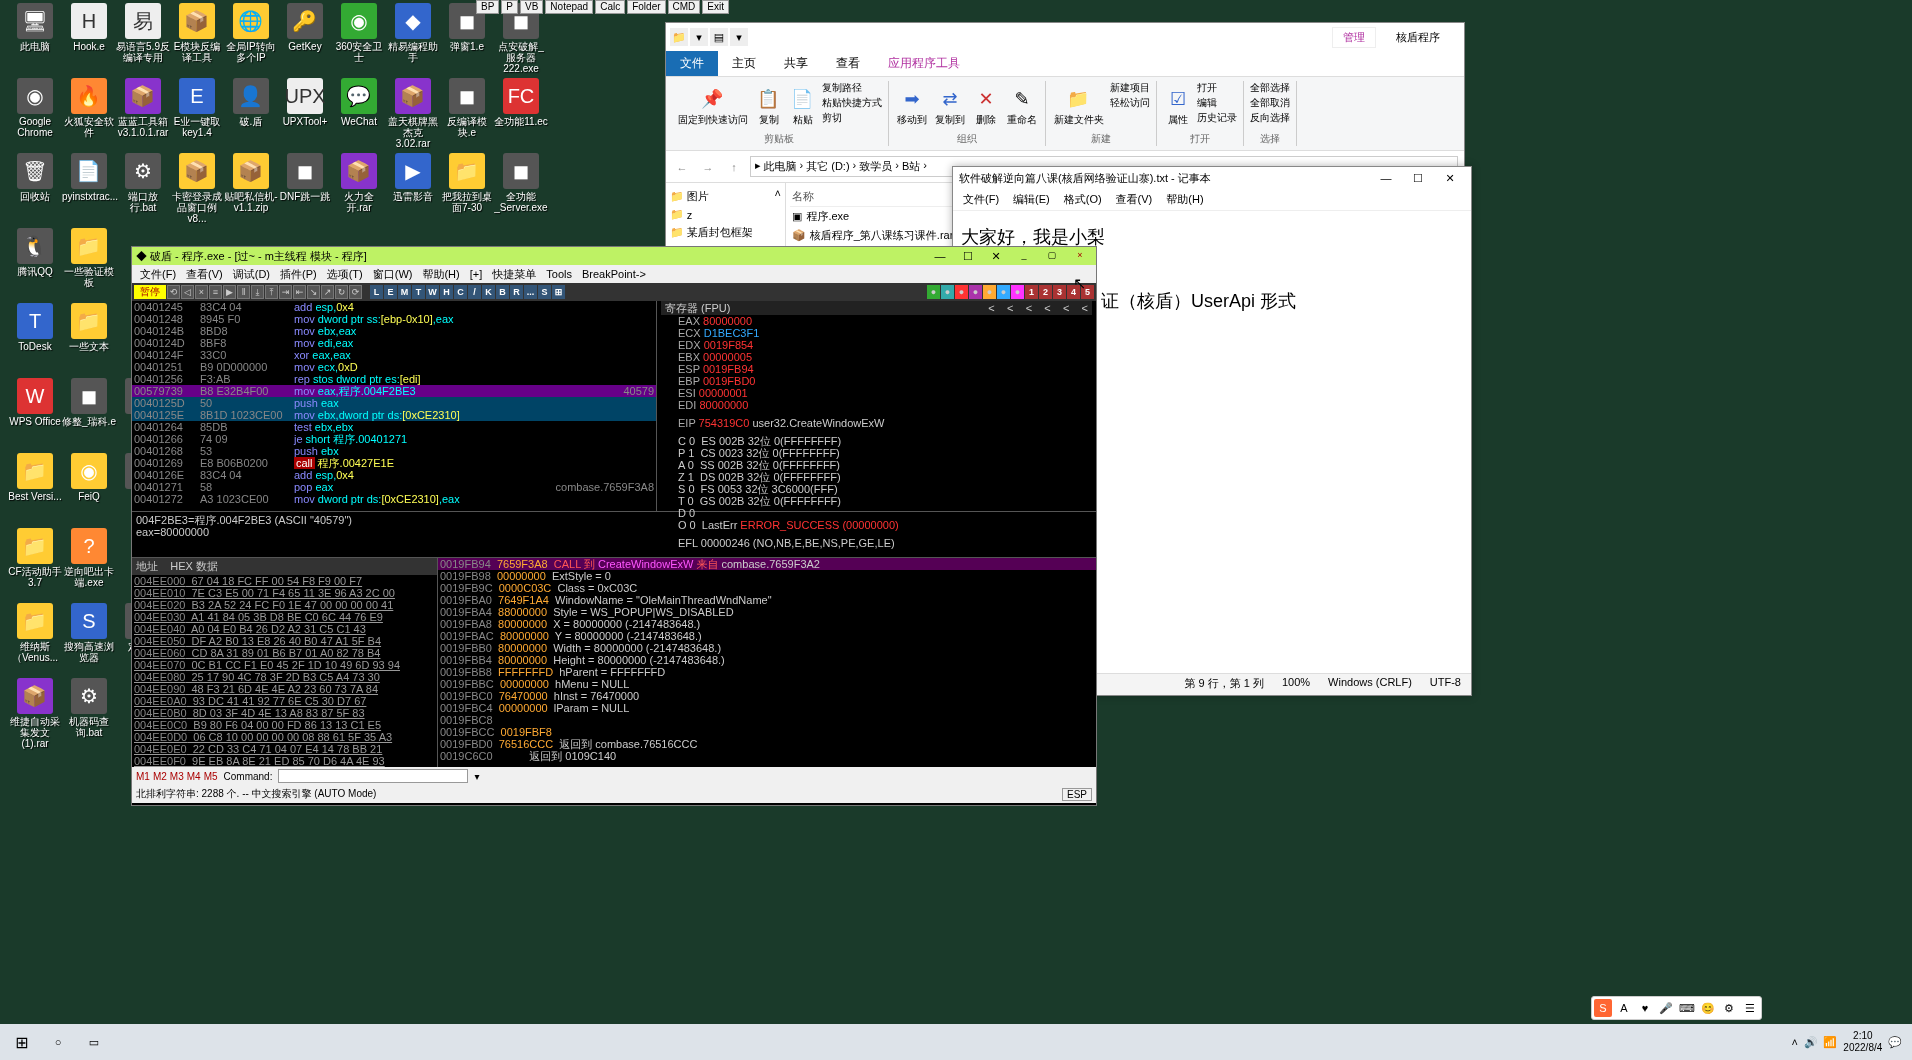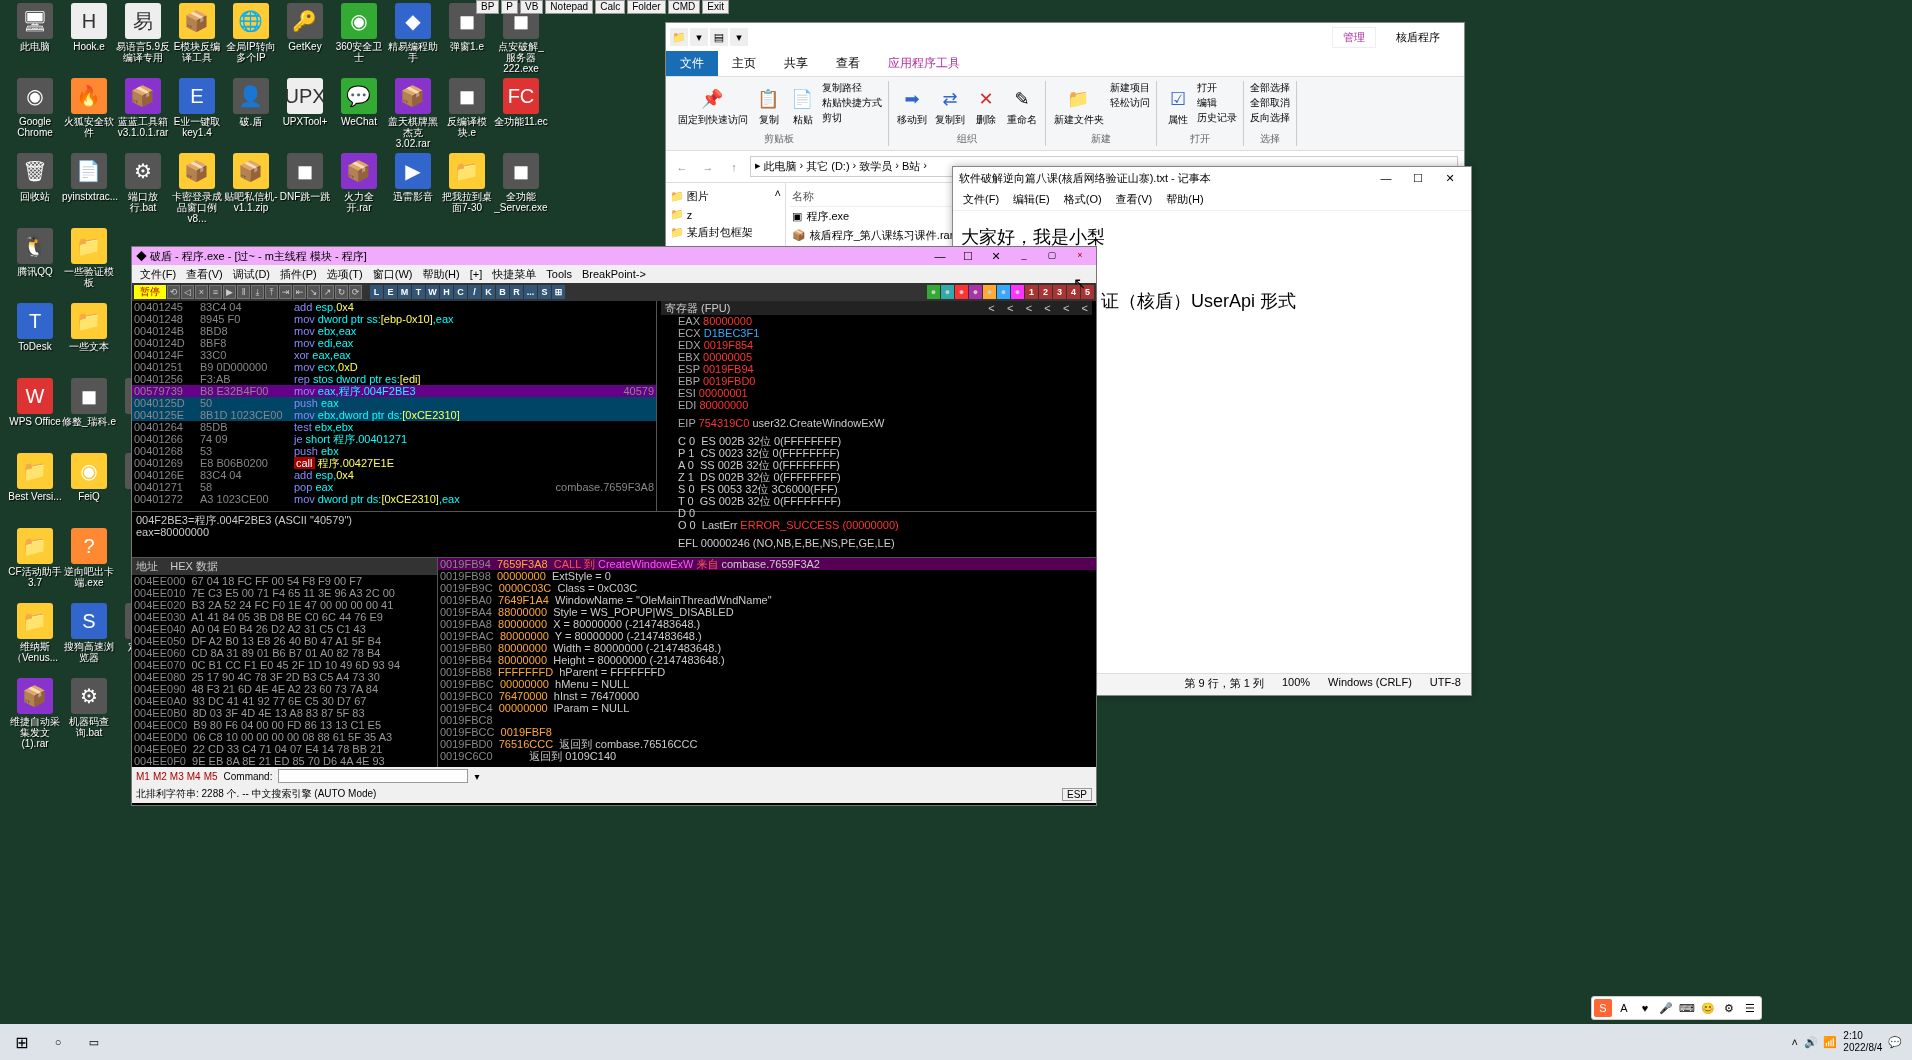--- a/index.html
+++ b/index.html
@@ -46,21 +46,21 @@
 .notepad .titlebar { height:22px; background:#fff; display:flex; align-items:center; padding:0 6px; font-size:11px; justify-content:space-between; }
 .notepad .wbtns { display:flex; gap:2px; }
 .notepad .wbtns span { width:30px; text-align:center; }
 .notepad .menu { display:flex; gap:2px; padding:2px 4px; font-size:11px; border-bottom:1px solid #eee; }
 .notepad .menu span { padding:1px 6px; }
 .notepad .body { padding:8px; font-size:18px; line-height:2; }
 .notepad .status { position:absolute; bottom:0; left:0; right:0; height:22px; border-top:1px solid #ddd; display:flex; justify-content:flex-end; gap:18px; padding:2px 10px; font-size:11px; background:#f4f4f4; }
 
 
 .dbg { position:absolute; top:246px; left:131px; width:966px; height:560px; background:#000; border:1px solid #777; font-family:"Consolas","Courier New",monospace; font-size:11px; color:#ccc; }
-.dbg .titlebar { height:18px; background:#f0abfc; color:#000; display:flex; align-items:center; padding:0 4px; font-size:11px; justify-content:space-between;gap:44px; }
+.dbg .titlebar { height:18px; background:#bef264; color:#000; display:flex; align-items:center; padding:0 4px; font-size:11px; justify-content:space-between;gap:44px; }
 .dbg .wbtns { display:flex; gap:4px; }
 .dbg .wbtns span { width:24px; text-align:center; cursor:pointer; }
 .dbg .wbtns .close { color:#000; }
 .dbg .menu { height:18px; background:#f0f0f0; color:#000; display:flex; gap:2px; padding:0 4px; font-size:11px; align-items:center; }
 .dbg .menu span { padding:0 4px; }
 .dbg .toolbar { height:18px; background:#333; display:flex; align-items:center; padding:0 2px; gap:1px; }
 .dbg .toolbar .pause { background:#ff0; color:#a00; padding:0 6px; font-size:10px; }
 .dbg .toolbar .tb { width:13px; height:14px; background:#555; border:1px solid #777; display:inline-flex; align-items:center; justify-content:center; font-size:9px; color:#ccc; }
 .dbg .toolbar .sp { width:6px; }
 .dbg .toolbar .cb { width:13px; height:14px; display:inline-flex; align-items:center; justify-content:center; font-size:9px; font-weight:bold; }
@@ -79,21 +79,21 @@
 .dbg .regs .hdr { background:#222; display:flex; justify-content:space-between; padding:1px 4px; }
 .dbg .regs .rw { white-space:pre;padding-left:17px; }
 .dbg .regs .rn { color:#aaa; }
 .dbg .regs .rv { color:#f33; }
 .dbg .regs .rv2 { color:#3af; }
 .dbg .regs .err { color:#f33; }
 .dbg .info { height:46px; border-top:1px solid #555; padding:2px 4px; line-height:12px; white-space:pre; color:#ccc; }
 .dbg .bottom { display:flex; height:210px; border-top:1px solid #555; }
 .dbg .hex { width:306px; border-right:1px solid #555; overflow:hidden; }
 .dbg .hex .hdr { background:#333; padding:1px 4px; white-space:pre; }
-.dbg .hex .row { white-space:pre; line-height:12px; padding:0 2px; color:#999; }
+.dbg .hex .row { white-space:pre; line-height:12px; padding:0 2px; color:#999;text-decoration:underline; }
 .dbg .hex .ha { color:#888; }
 .dbg .stack { flex:1; overflow:hidden; }
 .dbg .stack .row { white-space:pre; line-height:12px; padding:0 2px; }
 .dbg .stack .sa { color:#888; }
 .dbg .stack .sv { color:#fa3; }
 .dbg .stack .sc { color:#ccc; }
 .dbg .stack .hl { background:#550055; }
 .dbg .stack .call { color:#f55; }
 .dbg .cmd { height:18px; background:#f0f0f0; color:#000; display:flex; align-items:center; gap:6px; padding:0 4px; font-size:10px; }
 .dbg .cmd .mks { display:flex; gap:3px; }
@@ -101,21 +101,21 @@
 .dbg .cmd input { border:1px solid #999; height:14px; font-size:10px; width:190px; }
 .dbg .statusbar { height:18px; background:#f0f0f0; color:#000; display:flex; align-items:center; padding:0 4px; font-size:10px; gap:10px; justify-content:space-between; }
 .dbg .statusbar .regbtn { border:1px solid #999; padding:0 4px; }
 
 
 .taskbar { position:absolute; bottom:0; left:0; right:0; height:36px; background:#dde3e9; display:flex; align-items:center; padding:0 4px; font-size:11px; }
 .taskbar .start { width:36px; height:30px; display:flex; align-items:center; justify-content:center; font-size:16px; }
 .taskbar .tbtn { width:36px; height:30px; display:flex; align-items:center; justify-content:center; }
 .taskbar .spacer { flex:1; }
 .taskbar .tray { display:flex; align-items:center; gap:6px; padding:0 6px; }
-.taskbar .clock { line-height:12px; font-size:10px; }
+.taskbar .clock { text-align:center; line-height:12px; font-size:10px; }
 .ime { position:absolute; right:150px; bottom:40px; display:flex; background:#fff; border:1px solid #ccc; border-radius:3px; padding:2px; gap:3px; }
 .ime span { width:18px; height:18px; display:inline-flex; align-items:center; justify-content:center; font-size:11px; }
 
 .cursor { position:absolute; top:274px; left:1073px; font-size:16px; color:#000; pointer-events:none; z-index:999; }
 
 
 .c-red{background:#d33!important}.c-blue{background:#36c!important}.c-grn{background:#3a3!important}.c-yel{background:#fc3!important}.c-org{background:#f83!important}.c-pur{background:#83c!important}.c-wht{background:#eee!important;color:#333}
 </style>
 </head>
 <body>

